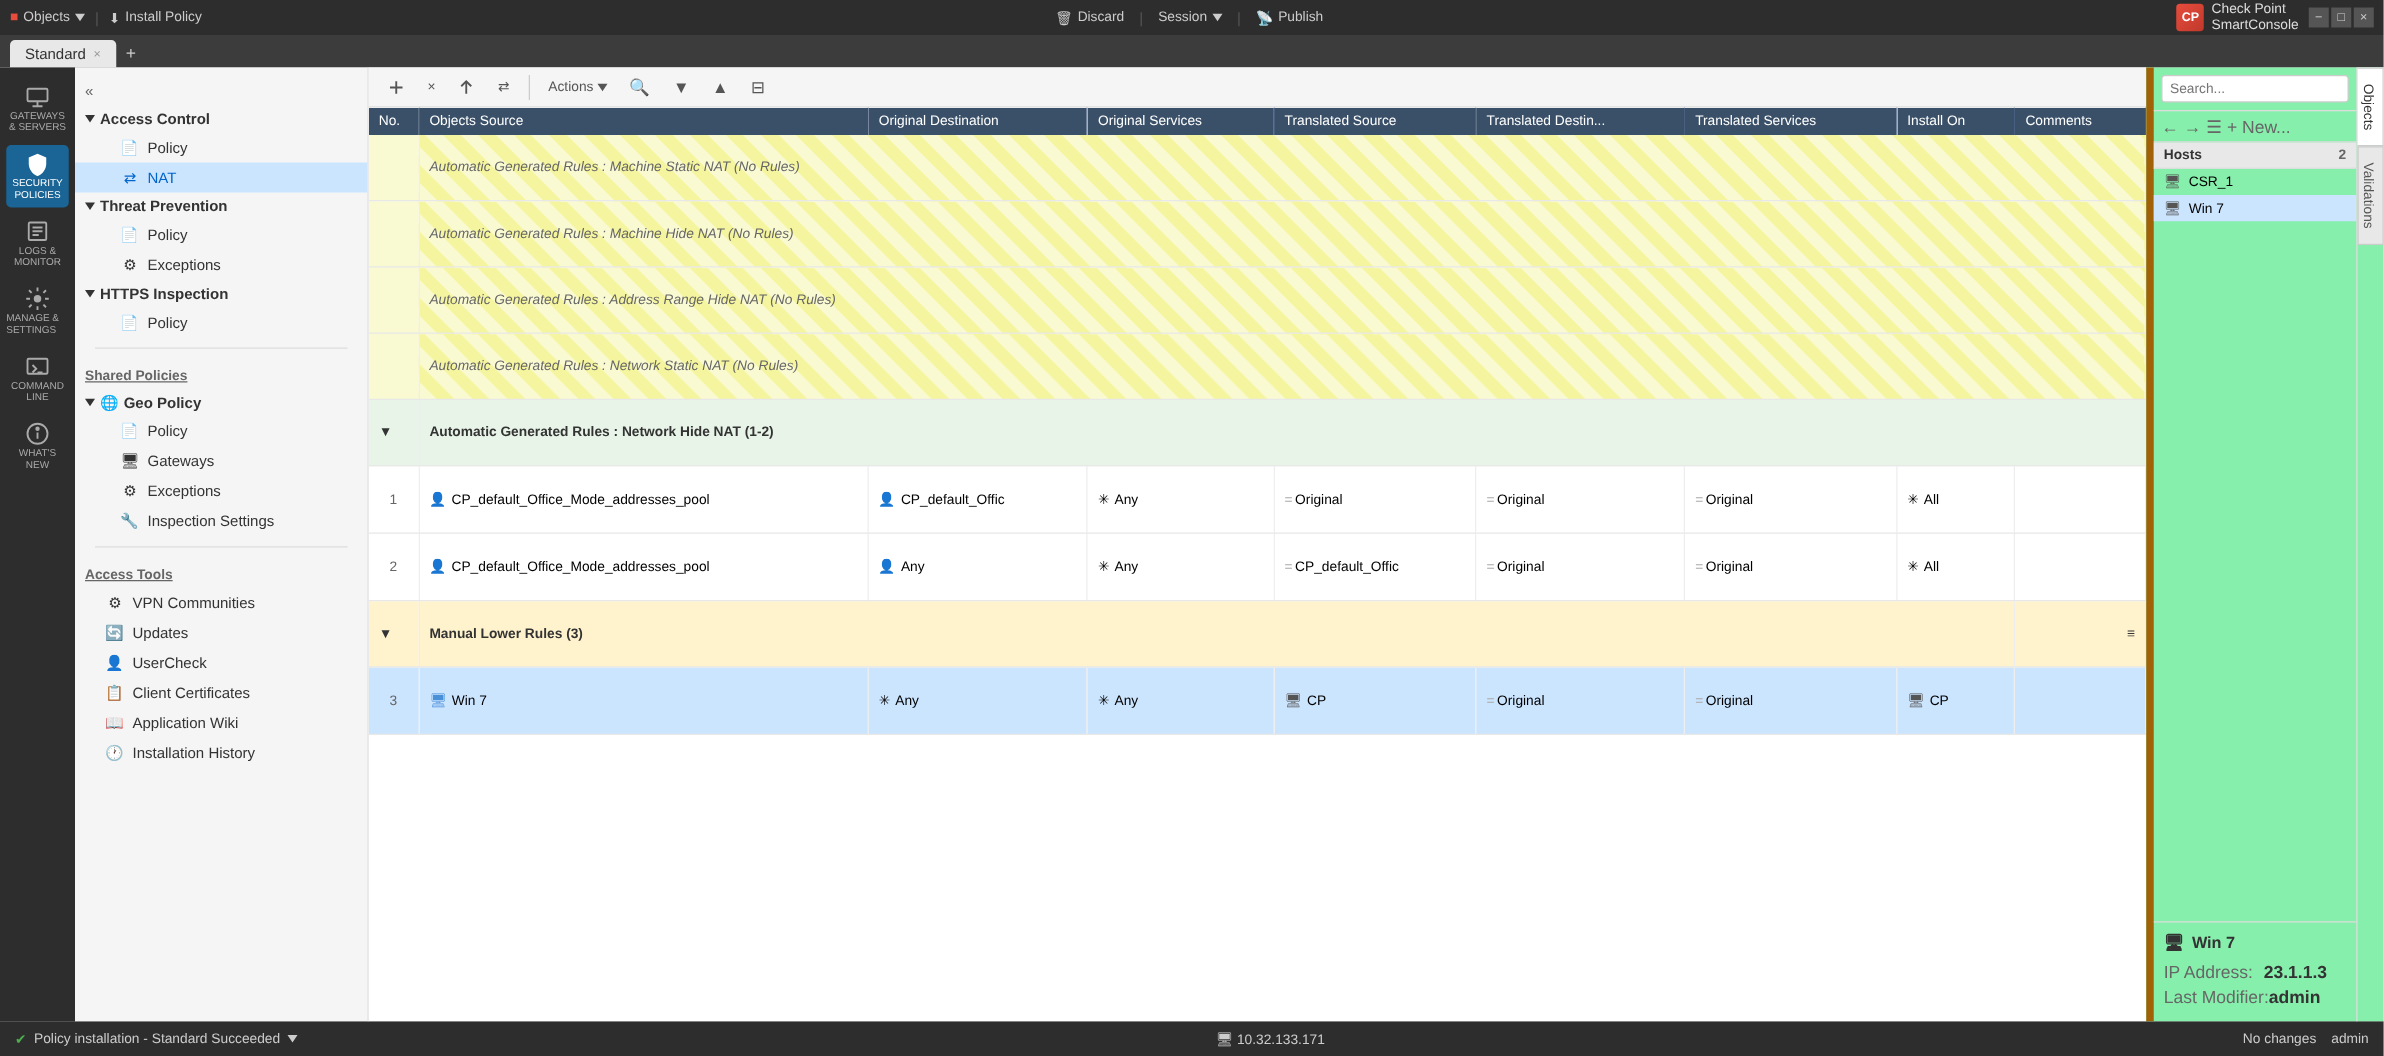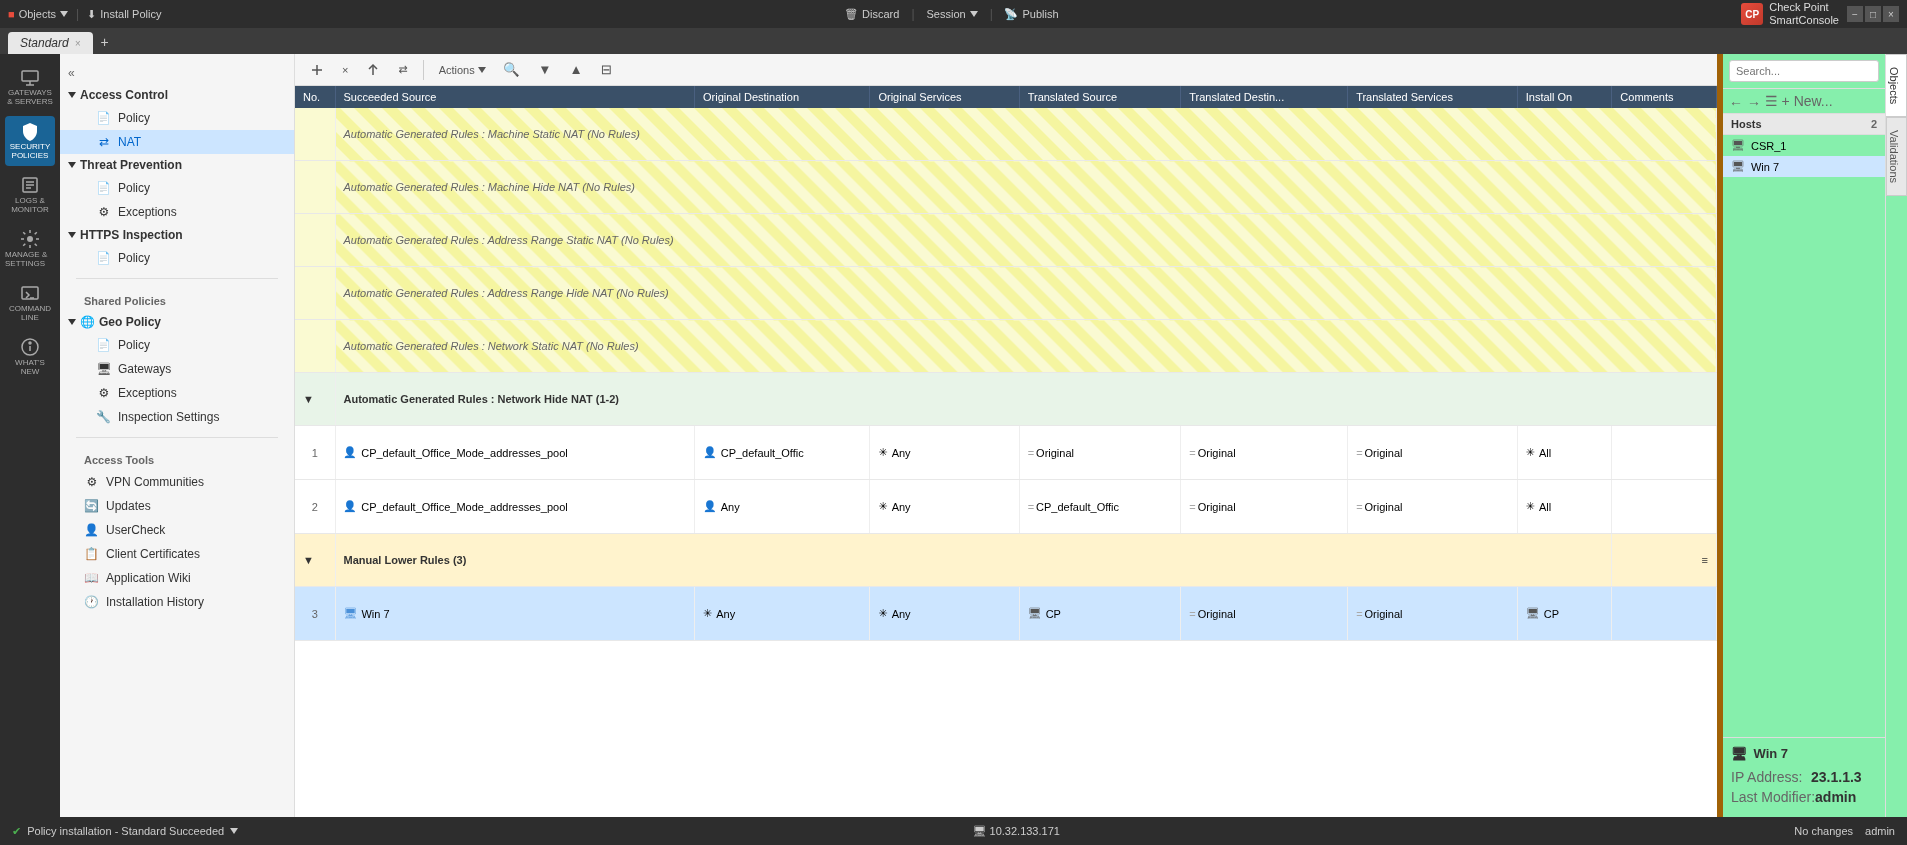--- a/index.html
+++ b/index.html
@@ -40,21 +40,20 @@
     .tab {
       padding: 4px 12px;
       background: #e8e8e8;
       border-radius: 4px 4px 0 0;
       font-size: 12px;
       color: #333;
       cursor: pointer;
       display: flex;
       align-items: center;
       gap: 6px;
-      font-style: italic;
     }
     .tab-add { padding: 4px 8px; color: #ccc; cursor: pointer; font-size: 14px; }
 
     
     .main-layout {
       display: flex;
       height: calc(845px - 28px - 26px - 28px);
     }
 
     
@@ -115,24 +114,25 @@
       cursor: pointer;
       color: #333;
       font-size: 12px;
       gap: 6px;
     }
     .nav-item.active { background: #cce5ff; color: #0066cc; }
     .nav-item.sub-item { padding-left: 36px; }
     .nav-icon { width: 16px; height: 16px; display: inline-flex; align-items: center; justify-content: center; }
     .nav-separator { height: 1px; background: #ddd; margin: 8px 16px; }
     .nav-section-label {
-      padding: 8px 8px 4px 24px;
+      padding: 8px 8px 4px 8px;
       font-size: 11px;
       color: #666;
       font-weight: bold;
+      text-decoration: underline;
     }
 
     
     .content-area {
       flex: 1;
       background: #fff;
       display: flex;
       flex-direction: column;
       overflow: hidden;
     }
@@ -541,43 +541,39 @@
         <button class="filter-btn">▼</button>
         <button class="filter-btn">▲</button>
         <button class="filter-btn">⊟</button>
       </div>
 
       <div class="table-container">
         <table class="nat-table">
           <thead>
             <tr>
               <th style="width:40px;">No.</th>
-              <th>Succeeded Source</th>
+              <th>Objects Source</th>
               <th>Original Destination</th>
               <th>Original Services</th>
               <th>Translated Source</th>
               <th>Translated Destin...</th>
               <th>Translated Services</th>
               <th>Install On</th>
               <th>Comments</th>
             </tr>
           </thead>
           <tbody id="table-body">
 
           <tr class="auto-rule-row">
                 <td></td>
                 <td colspan="8" style="background: repeating-linear-gradient(45deg, #fafad2, #fafad2 10px, #f5f5a0 10px, #f5f5a0 20px); color:#666;">Automatic Generated Rules : Machine Static NAT (No Rules)</td>
               </tr>
               <tr class="auto-rule-row">
                 <td></td>
                 <td colspan="8" style="background: repeating-linear-gradient(45deg, #fafad2, #fafad2 10px, #f5f5a0 10px, #f5f5a0 20px); color:#666;">Automatic Generated Rules : Machine Hide NAT (No Rules)</td>
-              </tr>
-              <tr class="auto-rule-row">
-                <td></td>
-                <td colspan="8" style="background: repeating-linear-gradient(45deg, #fafad2, #fafad2 10px, #f5f5a0 10px, #f5f5a0 20px); color:#666;">Automatic Generated Rules : Address Range Static NAT (No Rules)</td>
               </tr>
               <tr class="auto-rule-row">
                 <td></td>
                 <td colspan="8" style="background: repeating-linear-gradient(45deg, #fafad2, #fafad2 10px, #f5f5a0 10px, #f5f5a0 20px); color:#666;">Automatic Generated Rules : Address Range Hide NAT (No Rules)</td>
               </tr>
               <tr class="auto-rule-row">
                 <td></td>
                 <td colspan="8" style="background: repeating-linear-gradient(45deg, #fafad2, #fafad2 10px, #f5f5a0 10px, #f5f5a0 20px); color:#666;">Automatic Generated Rules : Network Static NAT (No Rules)</td>
               </tr>
               <tr class="section-header-row">

